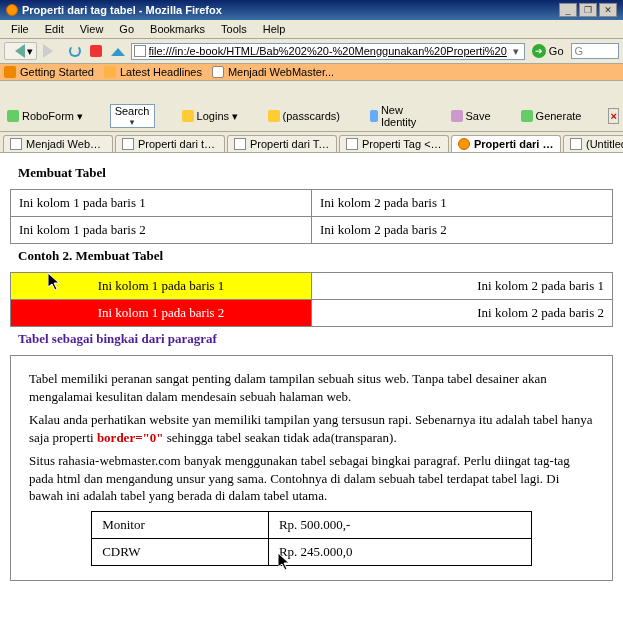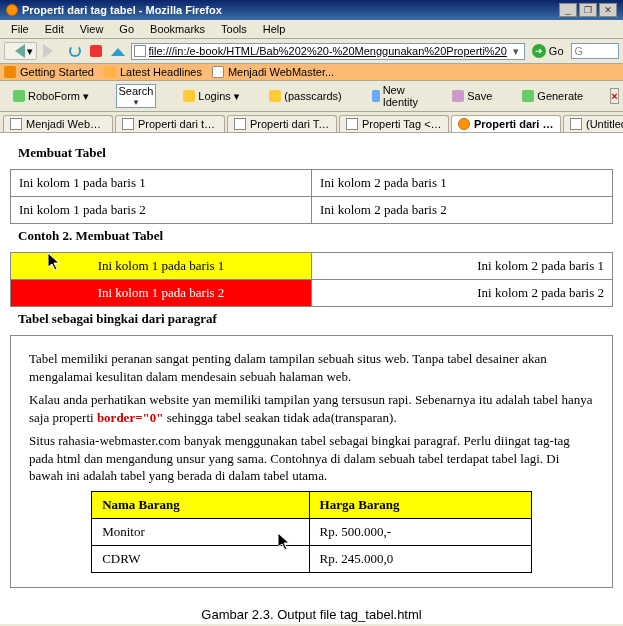--- a/index.html
+++ b/index.html
@@ -71,22 +71,22 @@
   .search-box .mag { color:#888; margin-right:3px; }
   .bookbar {
     background:#fdba74; padding:2px 4px; display:flex; gap:10px;
     border-bottom:1px solid #aca899; align-items:center;
   }
   .bm { display:flex; align-items:center; gap:4px; }
   .bm .bi { width:12px;height:12px;background:#e80;border-radius:2px; }
   .bm .bi.blue { background:#ffb347; }
   .bm .bi.doc { background:#fff;border:1px solid #888; }
   .robobar {
-    background:#ece9d8; padding:2px 10px; display:flex; gap:24px;
-    border-bottom:1px solid #aca899; align-items:center;
+    background:#ece9d8; padding:2px 4px; display:flex; gap:24px;
+    border-bottom:1px solid #aca899; align-items:center;margin-top:20px;
   }
   .robo-item { display:flex; align-items:center; gap:3px; padding:1px 3px; }
   .robo-item .ri { width:12px;height:12px;background:#7a7;border-radius:2px; }
   .robo-item .ri.y { background:#fc3; }
   .robo-item .ri.b { background:#6af; }
   .robo-item .ri.g { background:#6c6; }
   .robo-item .ri.p { background:#c9c; }
   .robo-close {
     margin-left:auto; width:16px;height:16px;border:1px solid #999;
     text-align:center;line-height:14px;color:#c00;font-weight:bold;
@@ -118,21 +118,21 @@
   .content::-webkit-scrollbar{width:16px;}
   .content::-webkit-scrollbar-track{background:#ece9d8;border:1px solid #c6c3b3;}
   .content::-webkit-scrollbar-thumb{background:#cdc7b0;border:1px solid #9e9a85;}
   h4 { margin:4px 8px 8px; font-size:13px; font-weight:bold; }
   table.basic { border-collapse:collapse; width:100%; }
   table.basic td { border:1px solid #888; padding:5px 8px; }
   table.ex2 { border-collapse:collapse; width:100%; margin-top:4px; }
   table.ex2 td { border:1px solid #888; padding:5px 8px; text-align:center; }
   .yellow { background:#ffff00; }
   .red { background:#ff0000; color:#fff; }
-  h4.blue { color:#000000; }
+  h4.blue { color:#4c1d95; }
   .para { margin:6px 0; line-height:1.35; }
   .redtxt { color:#c00; font-weight:bold; }
   table.inner {
     border-collapse:collapse; margin:6px auto 0; width:78%;
   }
   table.inner th, table.inner td { border:1px solid #000; padding:5px 10px; text-align:left; }
   table.inner th { background:#ffff00; }
   .outer-box {
     border:1px solid #888; padding:8px 18px 14px; margin-top:6px;
   }
@@ -315,24 +315,20 @@
 
   <div class="outer-box">
     <div class="para">Tabel memiliki peranan sangat penting dalam tampilan sebuah situs web. Tanpa tabel desainer akan mengalamai kesulitan dalam mendesain sebuah halaman web.</div>
     <div class="para">
       <span>Kalau anda perhatikan website yan memiliki tampilan yang tersusun rapi. Sebenarnya itu adalah tabel hanya saja properti </span><span class="redtxt">border="0"</span><span> sehingga tabel seakan tidak ada(transparan).</span>
     </div>
     <div class="para">Situs rahasia-webmaster.com banyak menggunakan tabel sebagai bingkai paragraf. Perlu diingat tag-tag pada html dan mengandung unsur yang sama. Contohnya di dalam sebuah tabel terdapat tabel lagi. Di bawah ini adalah tabel yang berada di dalam tabel utama.</div>
 
     <table class="inner">
       <tbody>
-          <tr>
-        <th>Nama Barang</th>
-        <th>Harga Barang</th>
-      </tr>
       <tr>
         <td>Monitor</td>
         <td>Rp. 500.000,-</td>
       </tr>
       <tr>
         <td>CDRW</td>
         <td>Rp. 245.000,0</td>
       </tr>
     </tbody>
       </table>

